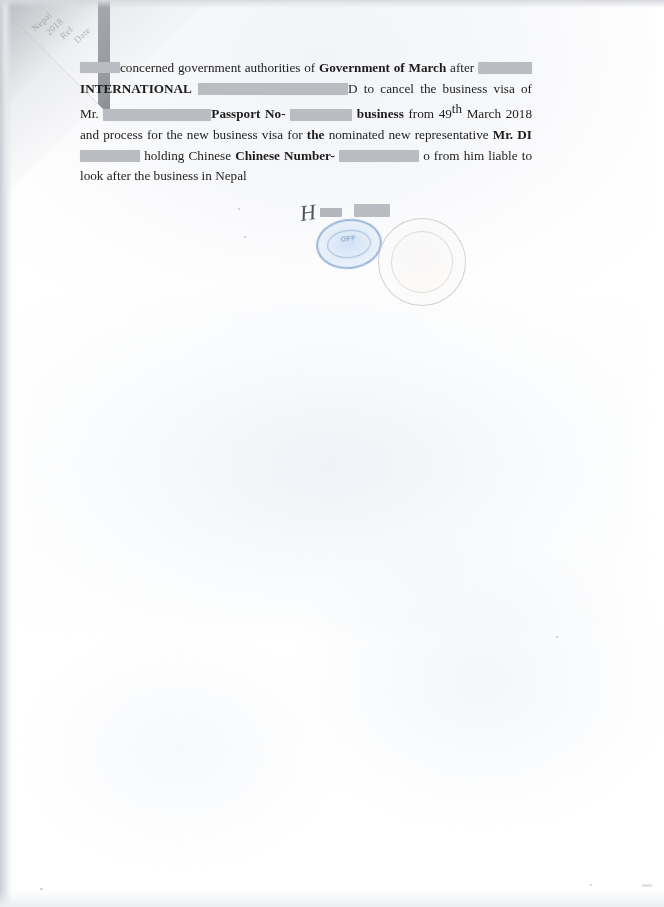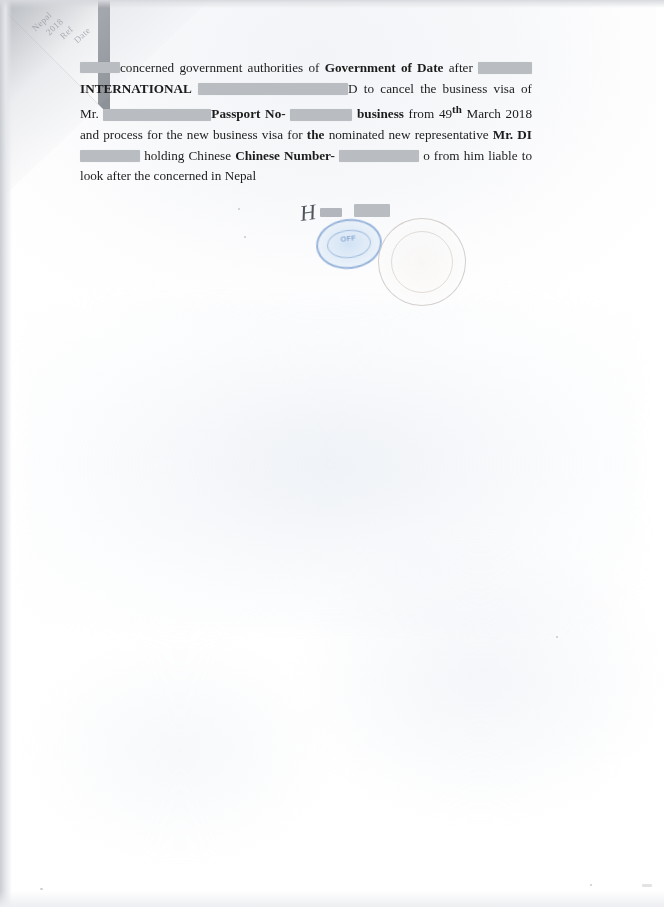--- a/index.html
+++ b/index.html
@@ -144,21 +144,21 @@
     left: 80px;
     top: 58px;
     width: 452px;
     font-size: 13.2px;
     line-height: 20.6px;
     color: #1c1c1c;
     text-align: justify;
     font-family: "Liberation Serif", serif;
   }
   .body-text b { font-weight: bold; }
-  .body-text sup { font-size: 11px; vertical-align: super; font-weight: bold; }
+  .body-text sup { font-size: 13px; vertical-align: super; }
 
   
   .redact {
     display: inline-block;
     background: #b9bcc1;
     border-radius: 1px;
     vertical-align: middle;
     position: relative;
     top: -1px;
     box-shadow: 0 0 1px rgba(0,0,0,0.12);
@@ -268,30 +268,30 @@
   <div class="ghost" style="left:30px; top:26px; transform: rotate(-44deg);">Nepal</div>
   <div class="ghost" style="left:44px; top:30px; transform: rotate(-44deg);">2018</div>
   <div class="ghost" style="left:58px; top:34px; transform: rotate(-44deg);">Ref</div>
   <div class="ghost" style="left:72px; top:38px; transform: rotate(-44deg);">Date</div>
 
   <div class="edge-left"></div>
   <div class="edge-top"></div>
   <div class="edge-bottom"></div>
 
   <div class="body-text">
-    <span class="redact" style="width:40px;height:11px;"></span><span>concerned government authorities of </span><b>Government of Date</b> <span>after</span>
+    <span class="redact" style="width:40px;height:11px;"></span><span>concerned government authorities of </span><b>Government of March</b> <span>after</span>
     <span class="redact" style="width:54px;height:12px;"></span><b>INTERNATIONAL</b>
     <span class="redact" style="width:150px;height:12px;"></span><span>D to cancel the</span>
     <span>business visa of Mr.</span>
     <span class="redact" style="width:108px;height:12px;"></span><b>Passport No-</b>
     <span class="redact" style="width:62px;height:12px;"></span>
     <b>business</b> <span>from 49</span><sup>th</sup> <span>March 2018 and process for the new business visa for</span>
     <b>the</b> <span>nominated new representative</span> <b>Mr. DI</b><span class="redact" style="width:60px;height:12px;"></span> <span>holding Chinese</span>
     <b>Chinese Number-</b> <span class="redact" style="width:80px;height:12px;"></span> <span>o from</span> <span>him</span> <span>liable to look after the</span>
-    <span>concerned in Nepal</span>
+    <span>business in Nepal</span>
   </div>
 
   <div class="signature">
     <div class="sig-ink" style="left:4px; top:0px;">H</div>
     <div class="redact-abs" style="left:24px; top:8px; width:22px; height:9px; background:#b3b7bd;"></div>
     <div class="redact-abs" style="left:58px; top:4px; width:36px; height:13px; background:#b9bcc1;"></div>
   </div>
 
   <div class="stamp">
     <div class="stamp-inner"></div>

